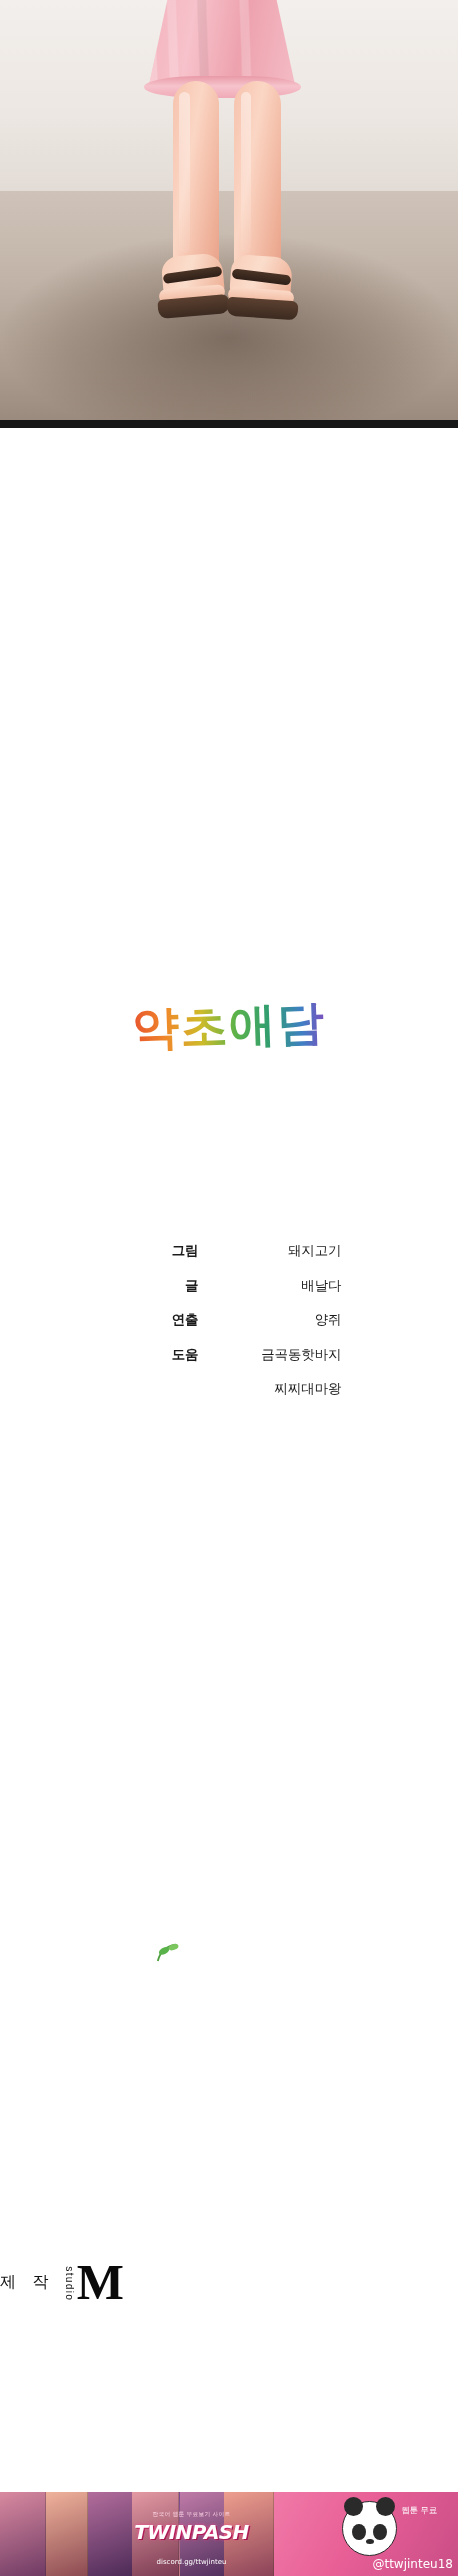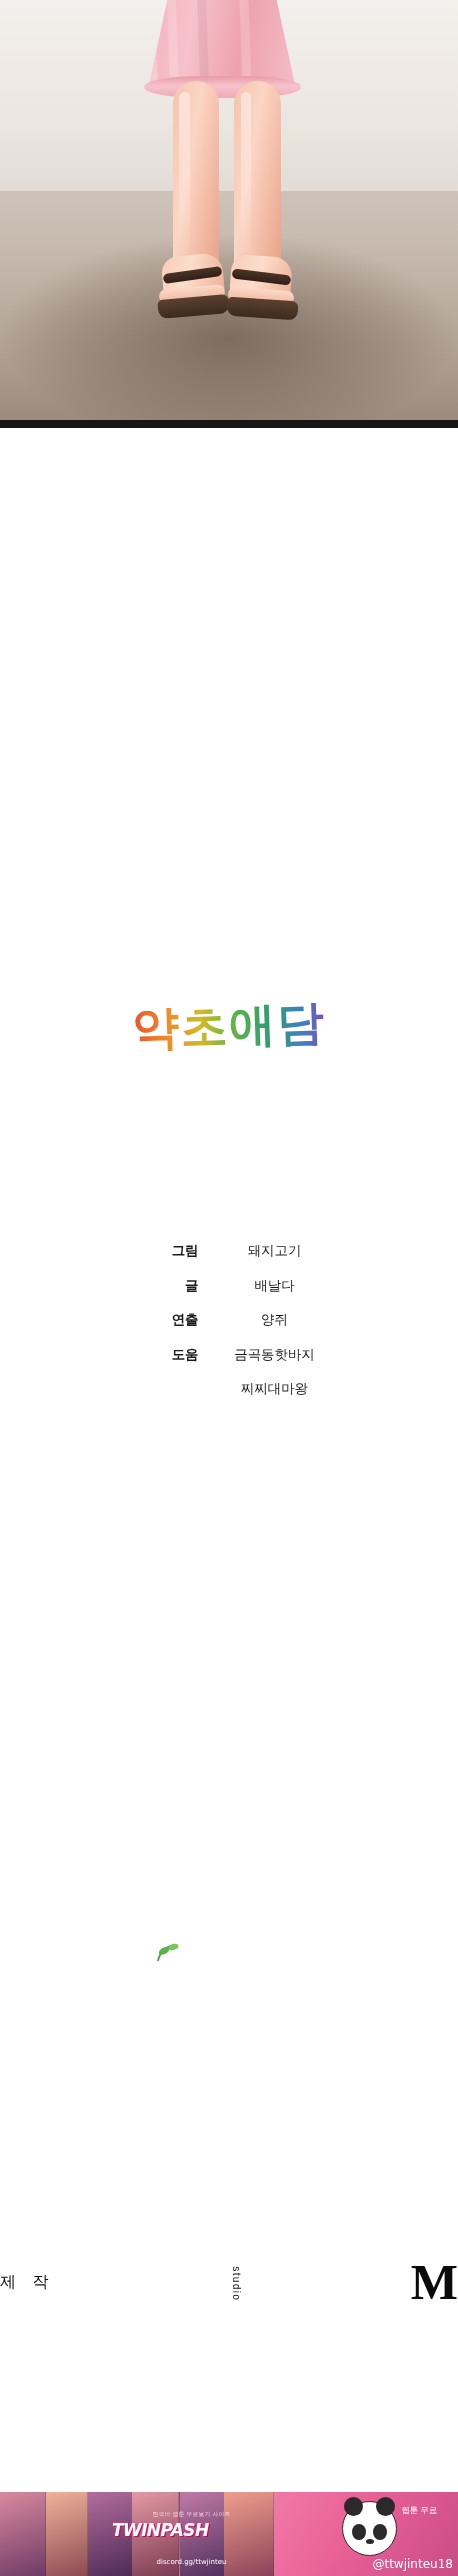--- a/index.html
+++ b/index.html
@@ -151,35 +151,35 @@
   .credit-role {
     width:75px;
     text-align:right;
     padding-right:9px;
     font-size:13.4px;
     font-weight:700;
     color:#1b1b1b;
   }
   .credit-name {
     width:134px;
-    text-align:center;
+    text-align:right;
     font-size:13.4px;
     font-weight:400;
     color:#1b1b1b;
   }
 
   
   .studio-block {
     position:absolute;
     left:0; top:2241px;
     width:458px;
     height:83px;
     display:flex;
     align-items:center;
-    justify-content:space-between;
+    justify-content:flex-start;
   }
   .studio-label {
     font-size:16px;
     letter-spacing:5.7px;
     color:#111;
     font-family:"DejaVu Sans", sans-serif;
     margin-right:10.2px;
   }
   .studio-vert {
     writing-mode:vertical-rl;
@@ -222,22 +222,23 @@
   .banner-collage .t1 { left:0; width:46px; background:linear-gradient(160deg,#d98aa0,#6f3a64); }
   .banner-collage .t2 { left:46px; width:42px; background:linear-gradient(160deg,#f0b39b,#8c4a52); }
   .banner-collage .t3 { left:88px; width:45px; background:linear-gradient(160deg,#b36d9c,#4c2a57); }
   .banner-collage .t4 { left:132px; width:47px; background:linear-gradient(160deg,#e49aa4,#7a3a52); }
   .banner-collage .t5 { left:180px; width:45px; background:linear-gradient(160deg,#c07ba8,#52305e); }
   .banner-collage .t6 { left:224px; width:50px; background:linear-gradient(160deg,#ef9f8e,#8b4258); }
   .banner-title {
     position:absolute;
     left:112px; top:28px;
     width:159px;
-    font-family:"DejaVu Sans", sans-serif;
-    font-size:17px;
+    text-align:center;
+    font-family:"DejaVu Sans", sans-serif;
+    font-size:20px;
     font-weight:700;
     font-style:italic;
     letter-spacing:-0.6px;
     color:#ffffff;
     text-shadow:0 0 3.8px rgba(255,60,140,0.9), 1.3px 1.3px 0 #8a1040;
   }
   .banner-sub {
     position:absolute;
     left:112px; top:19px;
     width:159px;

